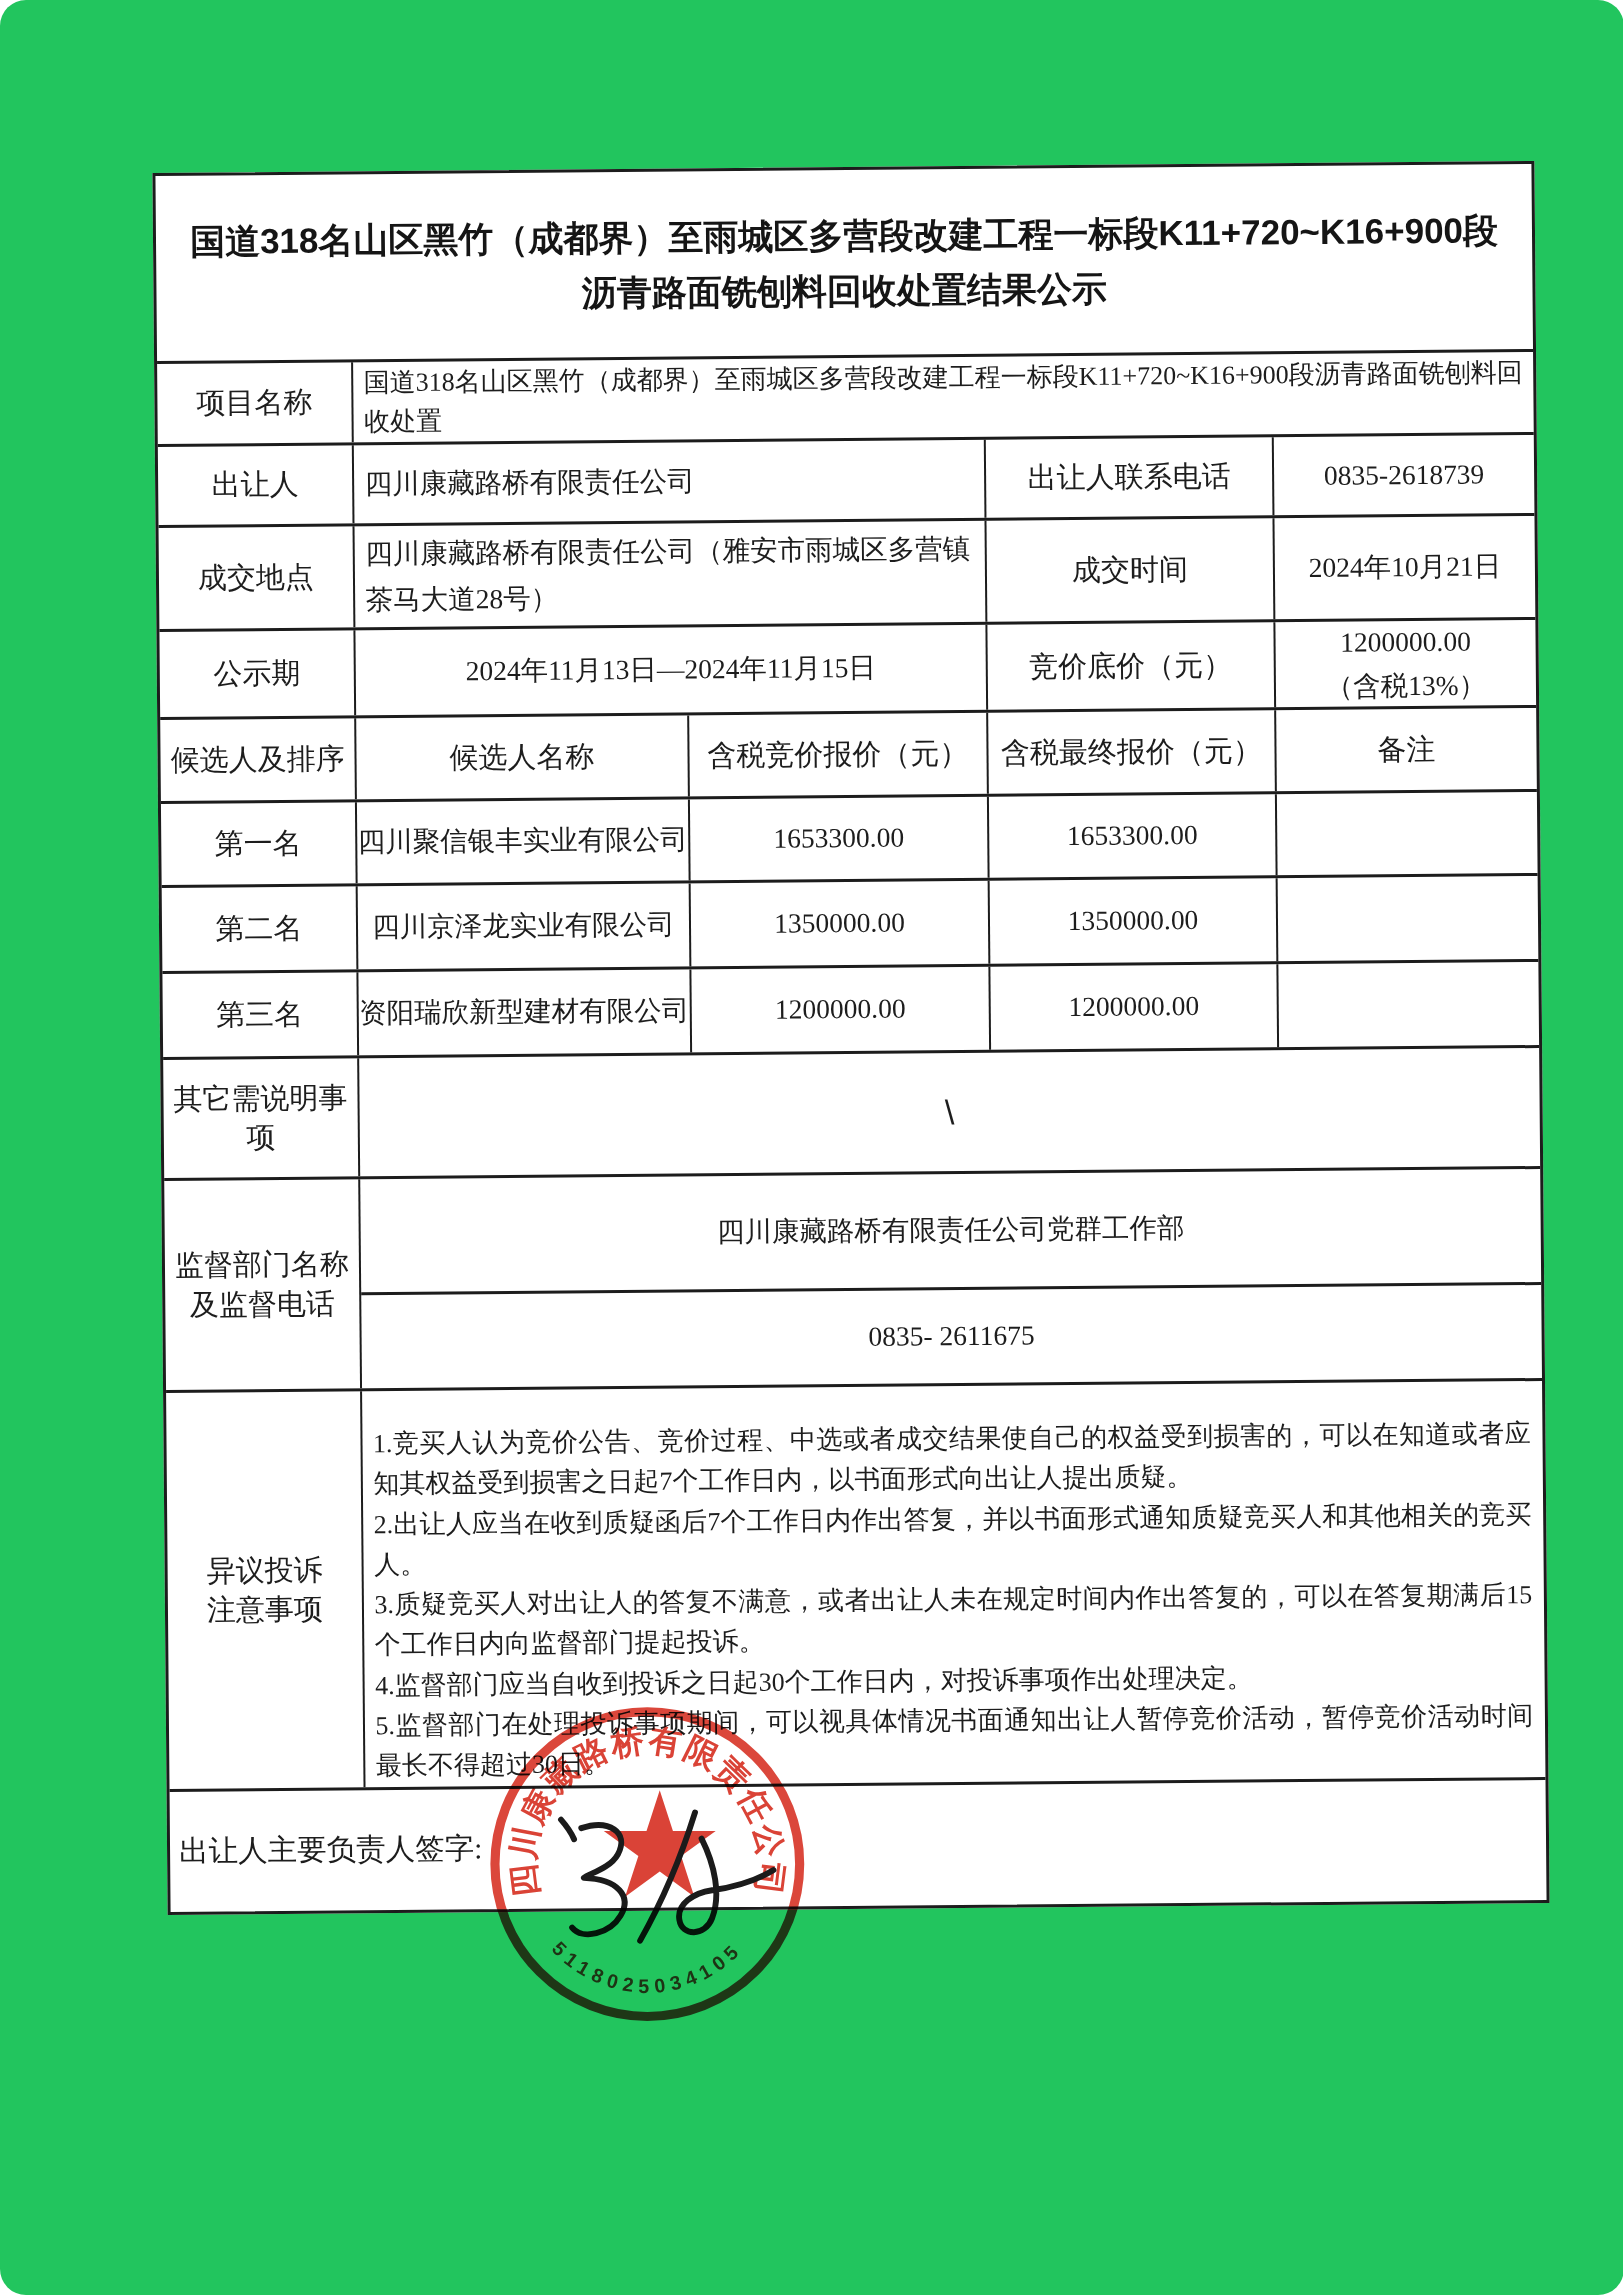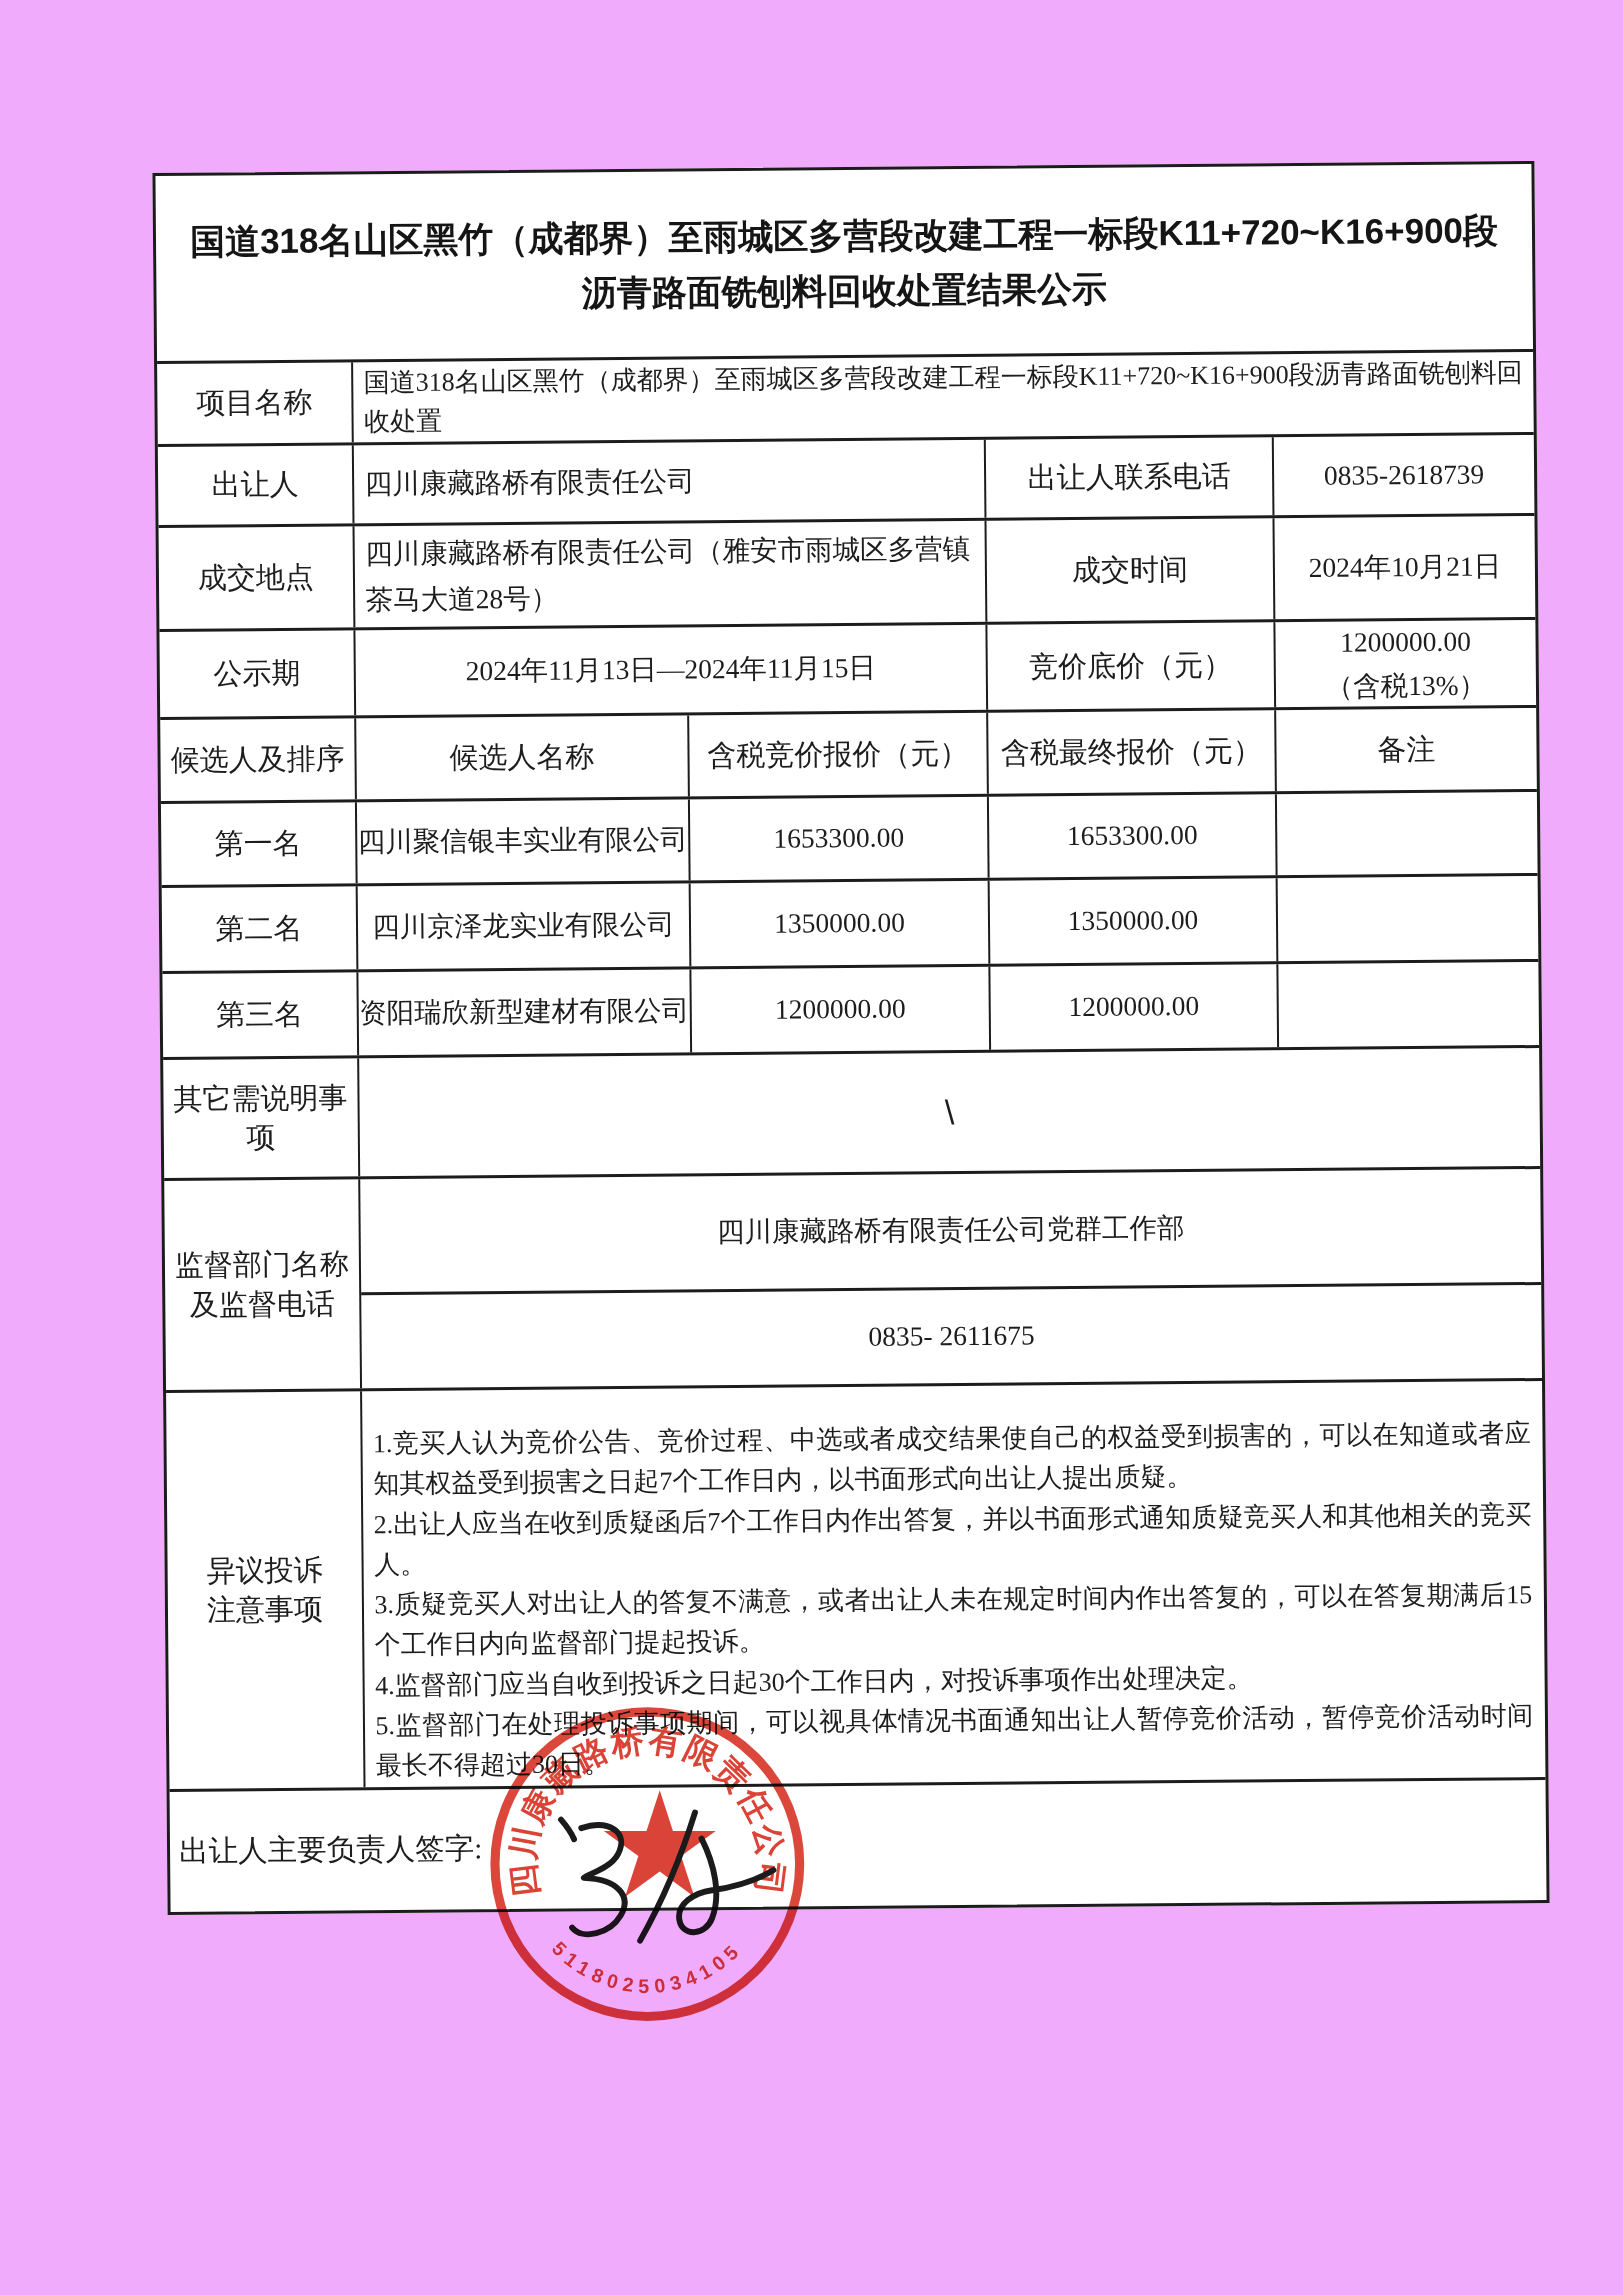--- a/index.html
+++ b/index.html
@@ -2,21 +2,21 @@
 <html style="font-size:10.5px"><head>
 <meta charset="utf-8">
 <style>
   html, body { margin: 0; padding: 0; }
   body {
     width: 1624px; height: 2295px;
     background: #ffffff;
     font-family: "Liberation Serif", "DejaVu Serif", serif;
     color: #1d1d1d;
   }
-  .page { position: relative; width: 1624px; height: 2295px; overflow: hidden; background: #f0abfc; }
+  .page { position: relative; width: 1624px; height: 2295px; overflow: hidden; background: #22c55e; border-radius: 26px; }
 
   
   .doc {
     position: absolute; left: 160px; top: 167px; width: 1382px;
     border: 3.3px solid #1c1c1c;
     box-sizing: border-box;
     transform: rotate(-0.5deg);
     transform-origin: 50% 50%;
     display: flex; flex-direction: column;
     background: #fff;

